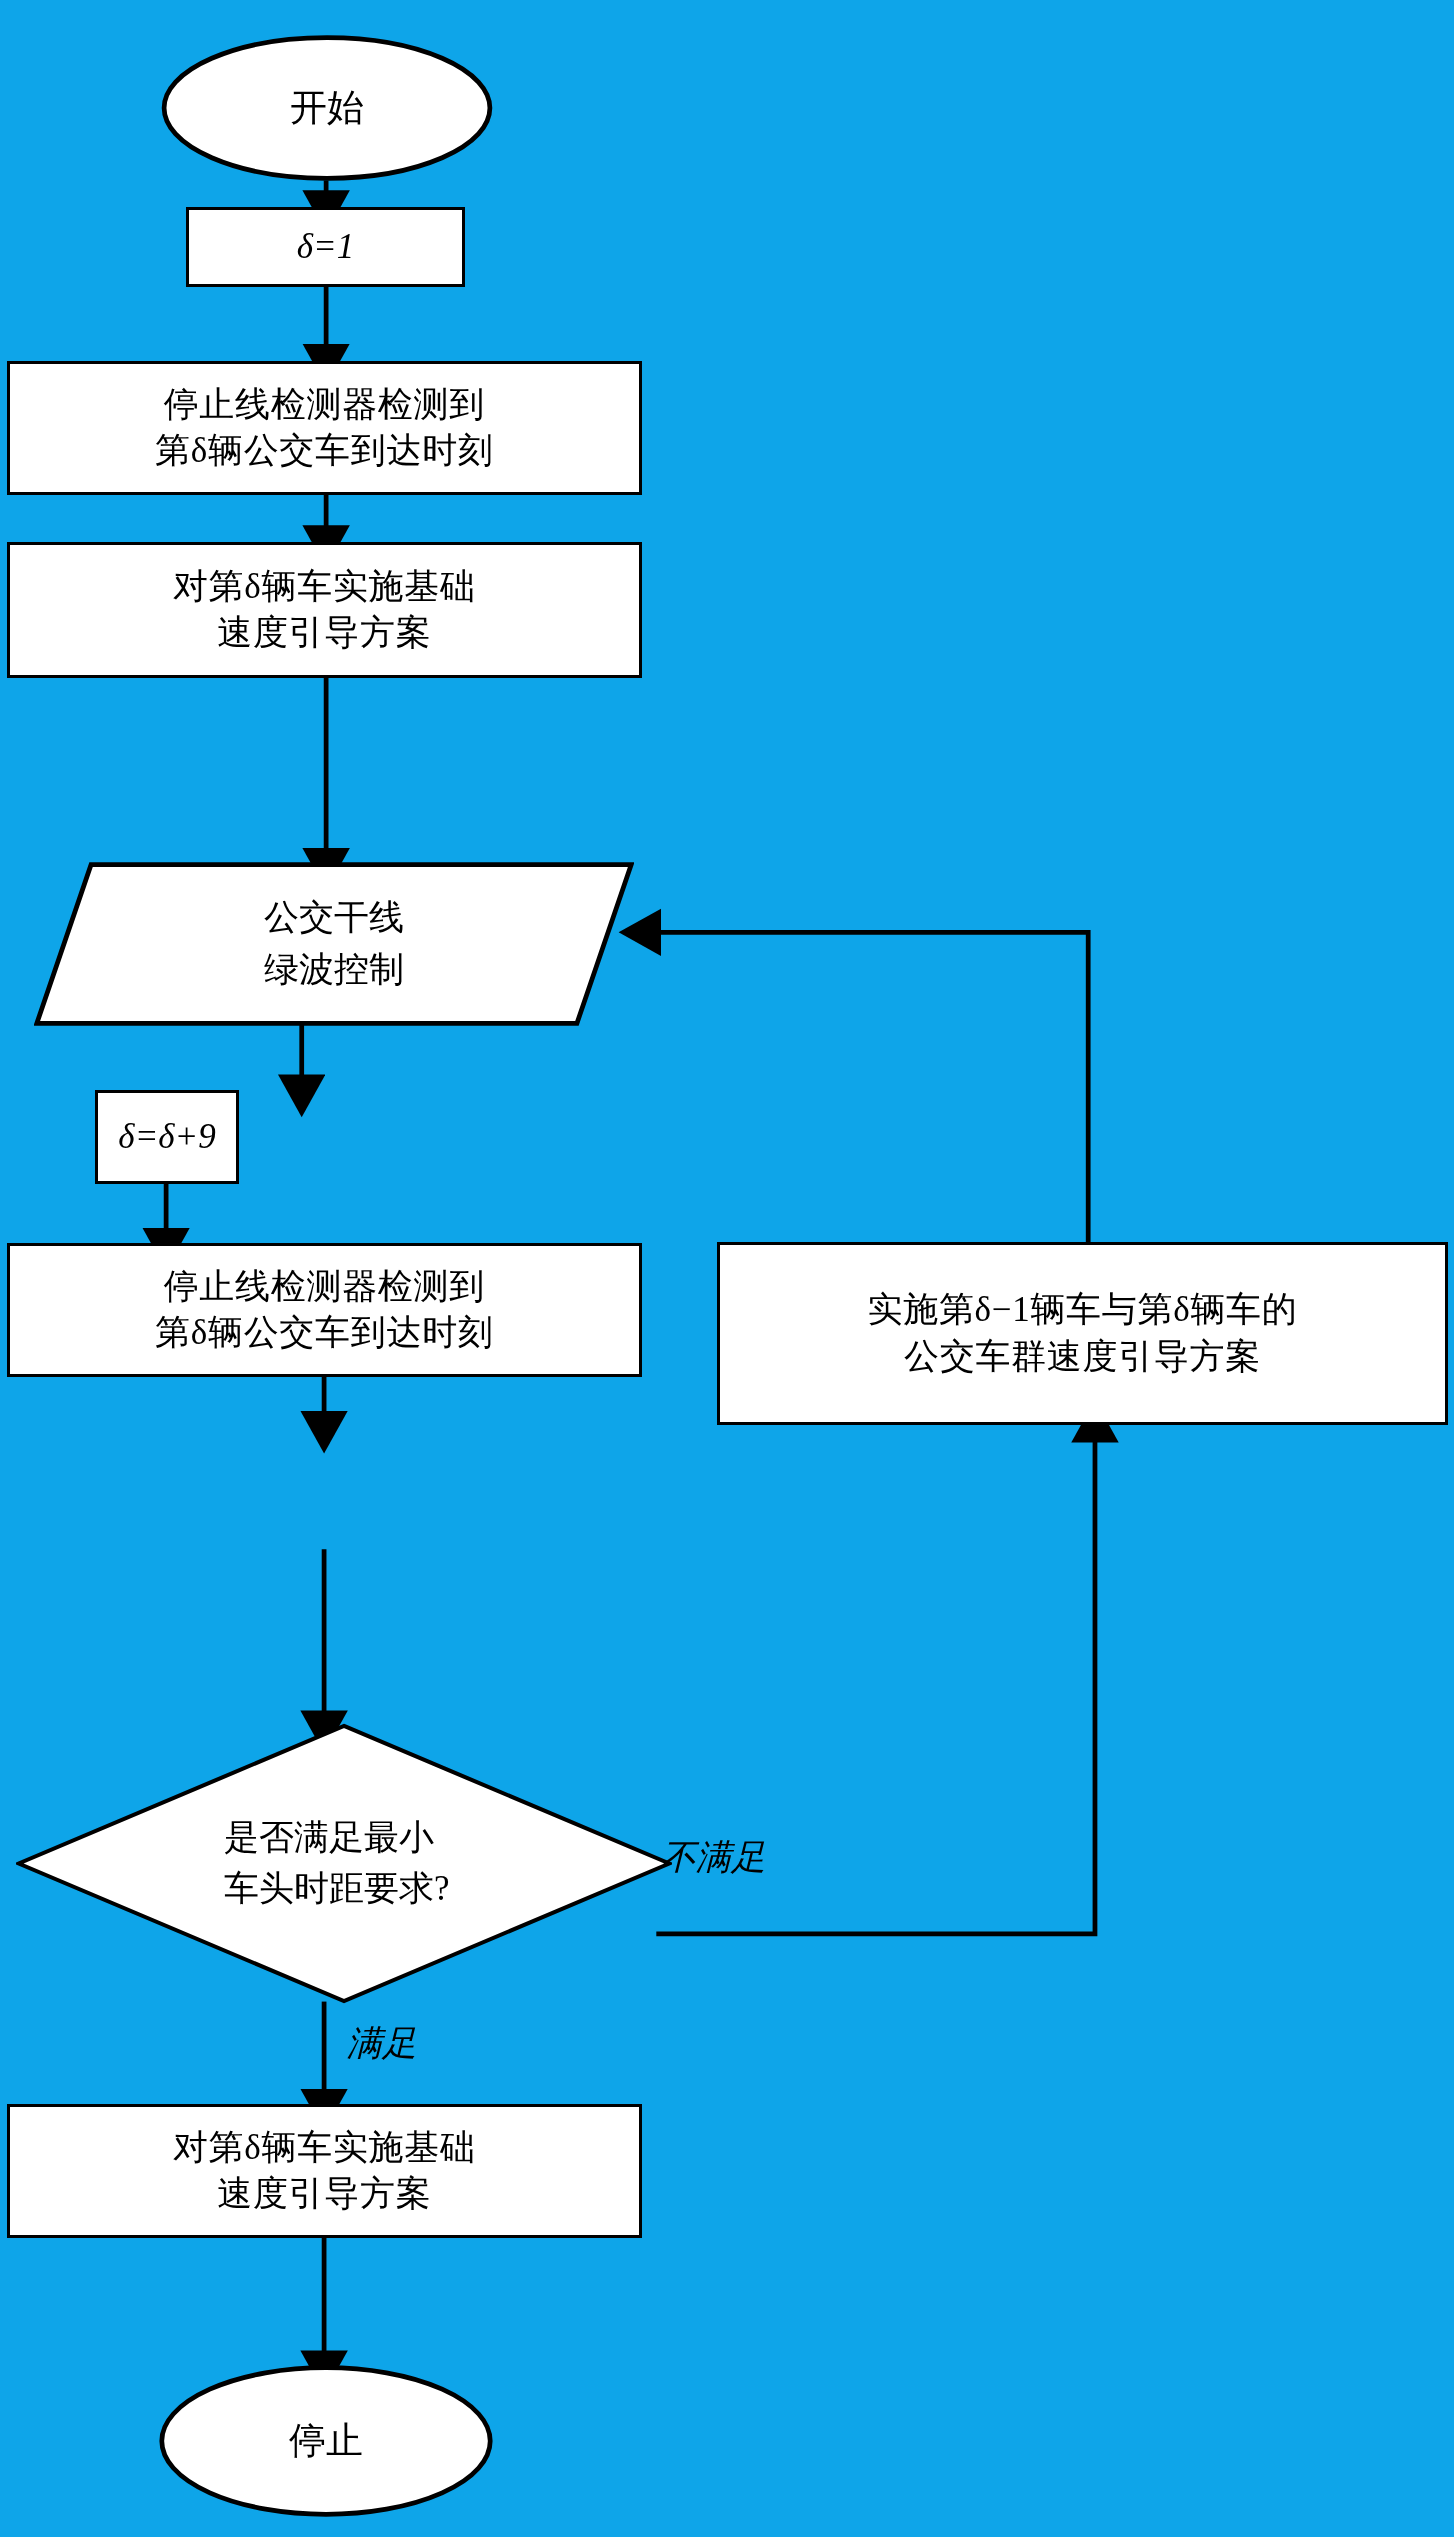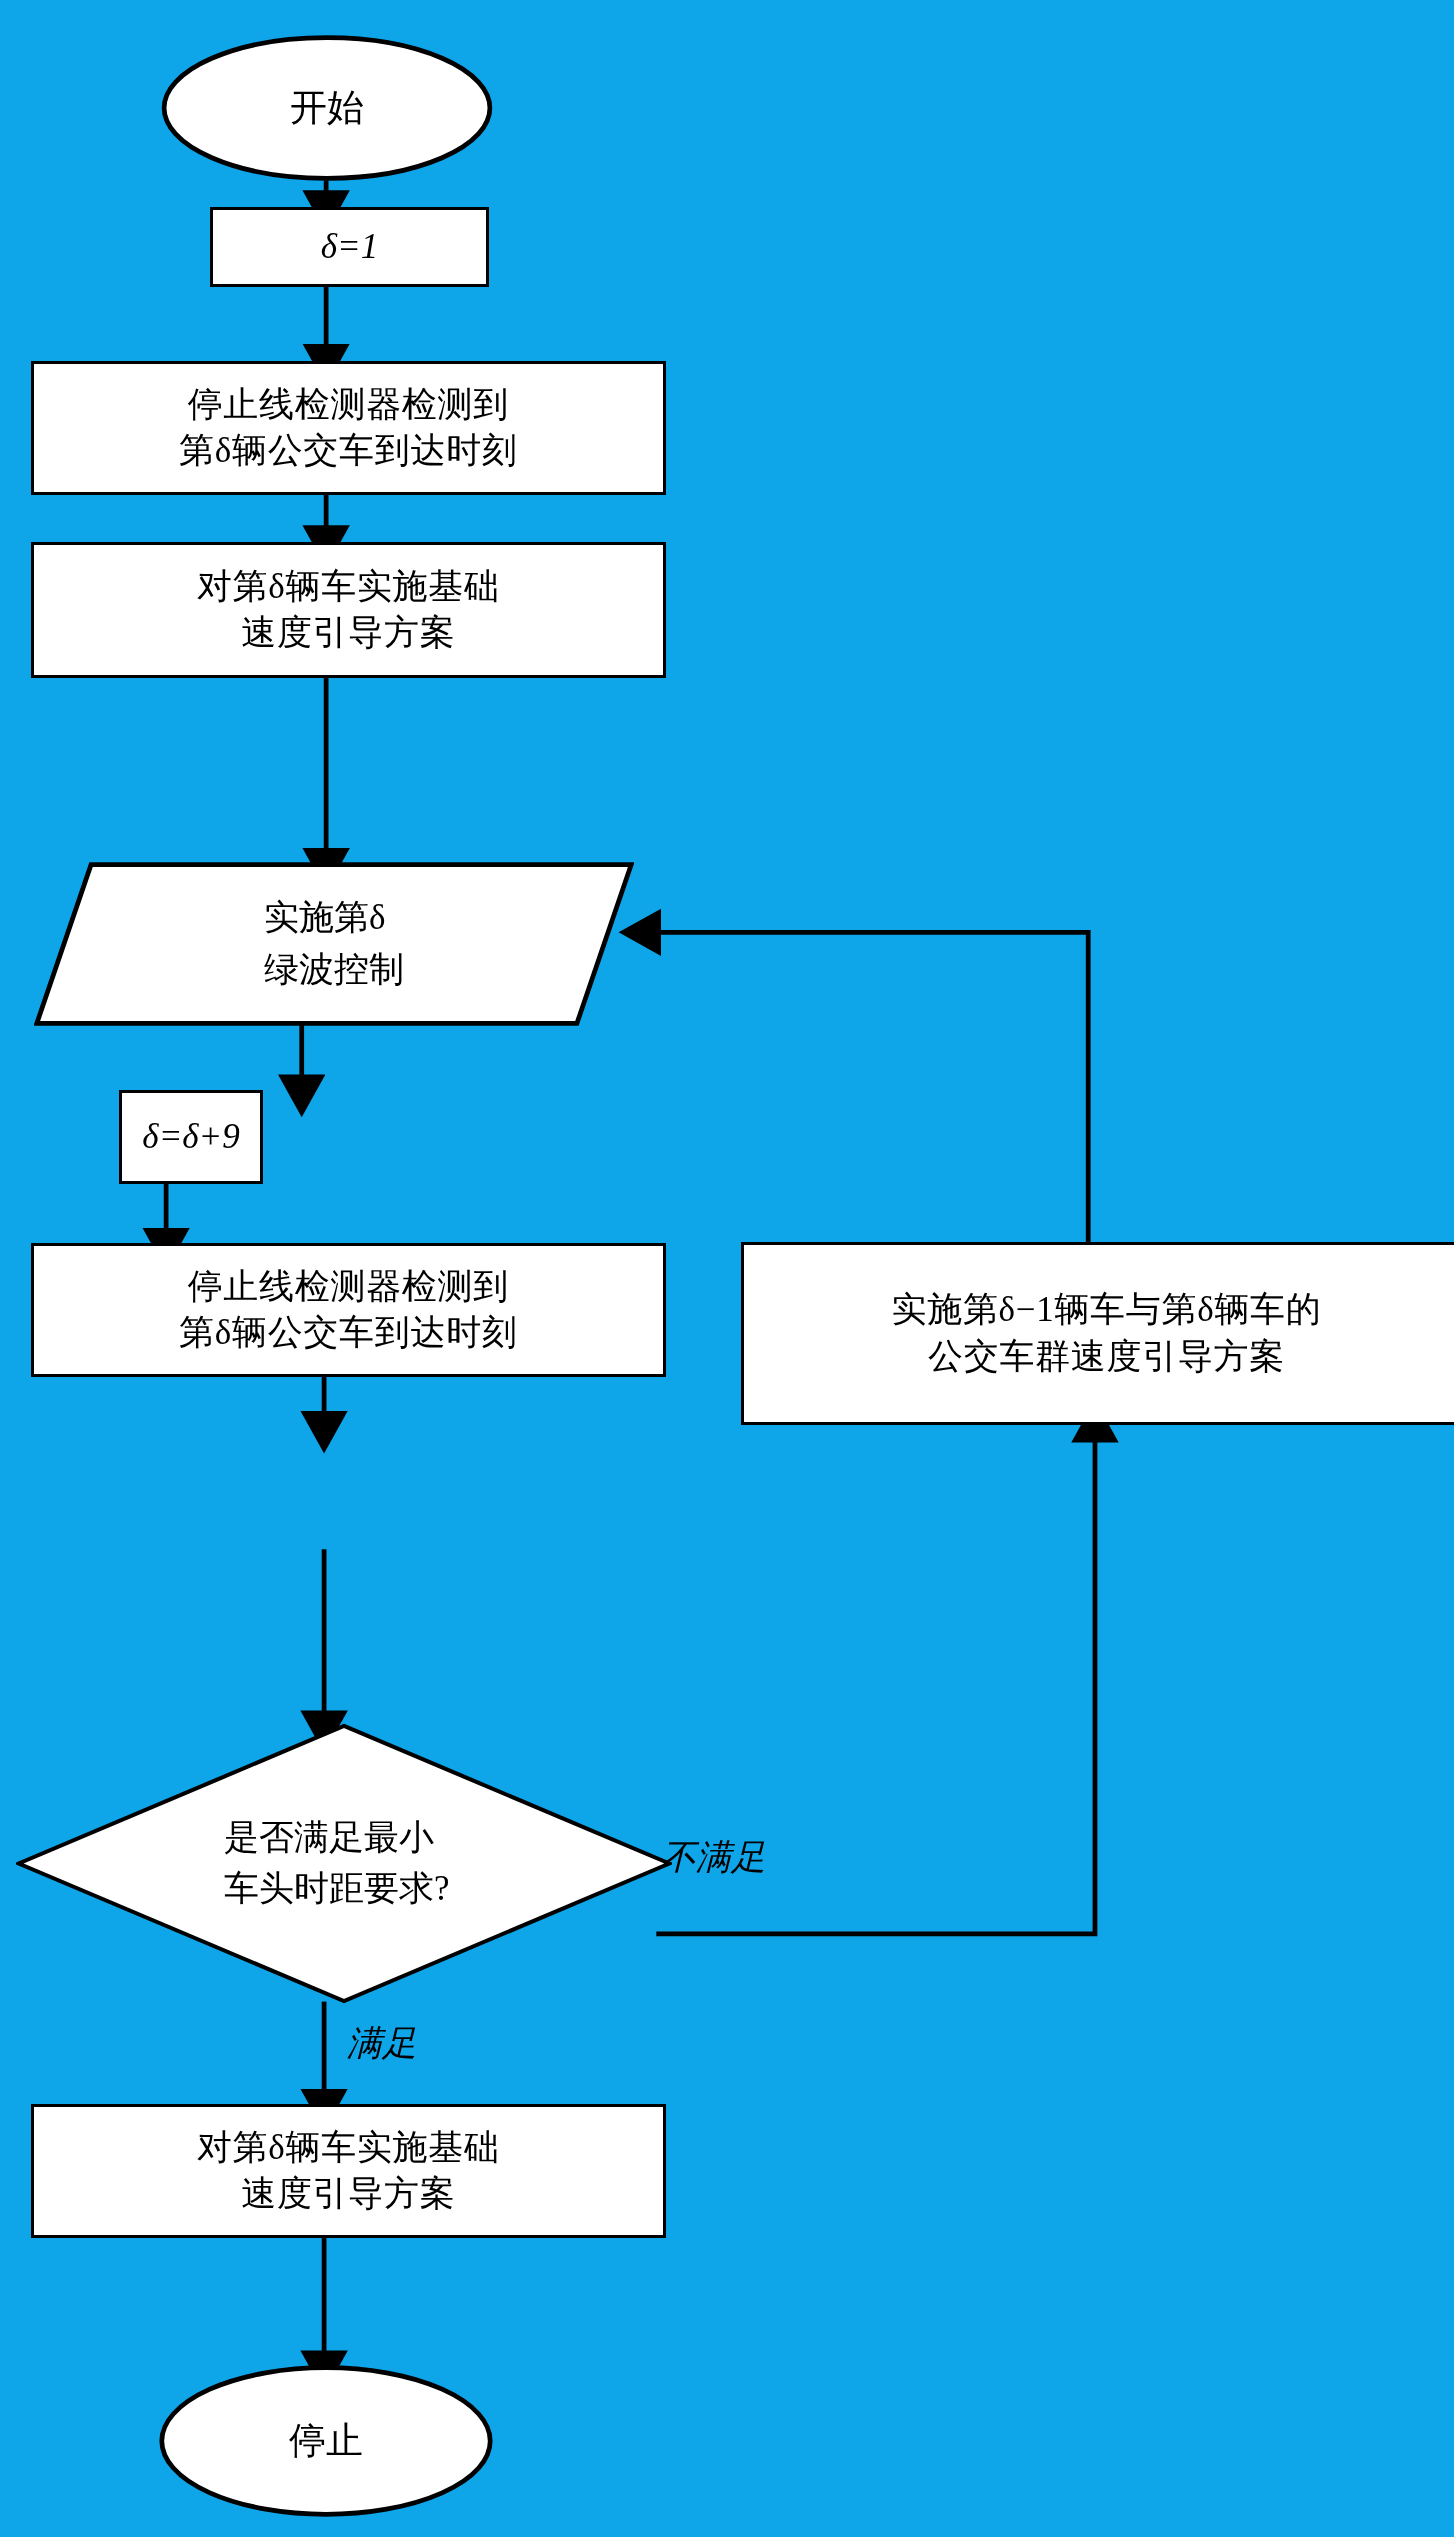--- a/index.html
+++ b/index.html
@@ -24,21 +24,20 @@
   }
   .node{
     position:absolute;
     box-sizing:border-box;
     display:flex;
     align-items:center;
     justify-content:center;
     text-align:center;
     line-height:1.32;
     color:#000;
-    margin-left:24px;
   }
   .rect{
     border:3.4px solid #000;
     background:#fff;
   }
   .label-txt{
     white-space:pre-line;
     font-size:35px;
     letter-spacing:0.7px;
   }
@@ -140,21 +139,21 @@
 
   <div class="node rect" style="left:6.8px; top:542px; width:635px; height:136px;">
     <span class="label-txt">对第δ辆车实施基础
 速度引导方案</span>
   </div>
 
   <div class="para-wrap" style="left:34px; top:862px; width:600px; height:164px;">
     <svg width="600" height="164" viewBox="0 0 885 242" xmlns="http://www.w3.org/2000/svg">
       <polygon points="84,4 881,4 801,238 4,238" fill="#fff" stroke="#000" stroke-width="7"></polygon>
     </svg>
-    <div class="para-txt">实施第δ
+    <div class="para-txt">公交干线
 绿波控制</div>
   </div>
 
   <div class="node rect" style="left:95px; top:1090px; width:144px; height:94px;">
     <span class="label-small mathvar">δ=δ+9</span>
   </div>
 
   <div class="node rect" style="left:6.8px; top:1243px; width:635px; height:134px;">
     <span class="label-txt">停止线检测器检测到
 第δ辆公交车到达时刻</span>

